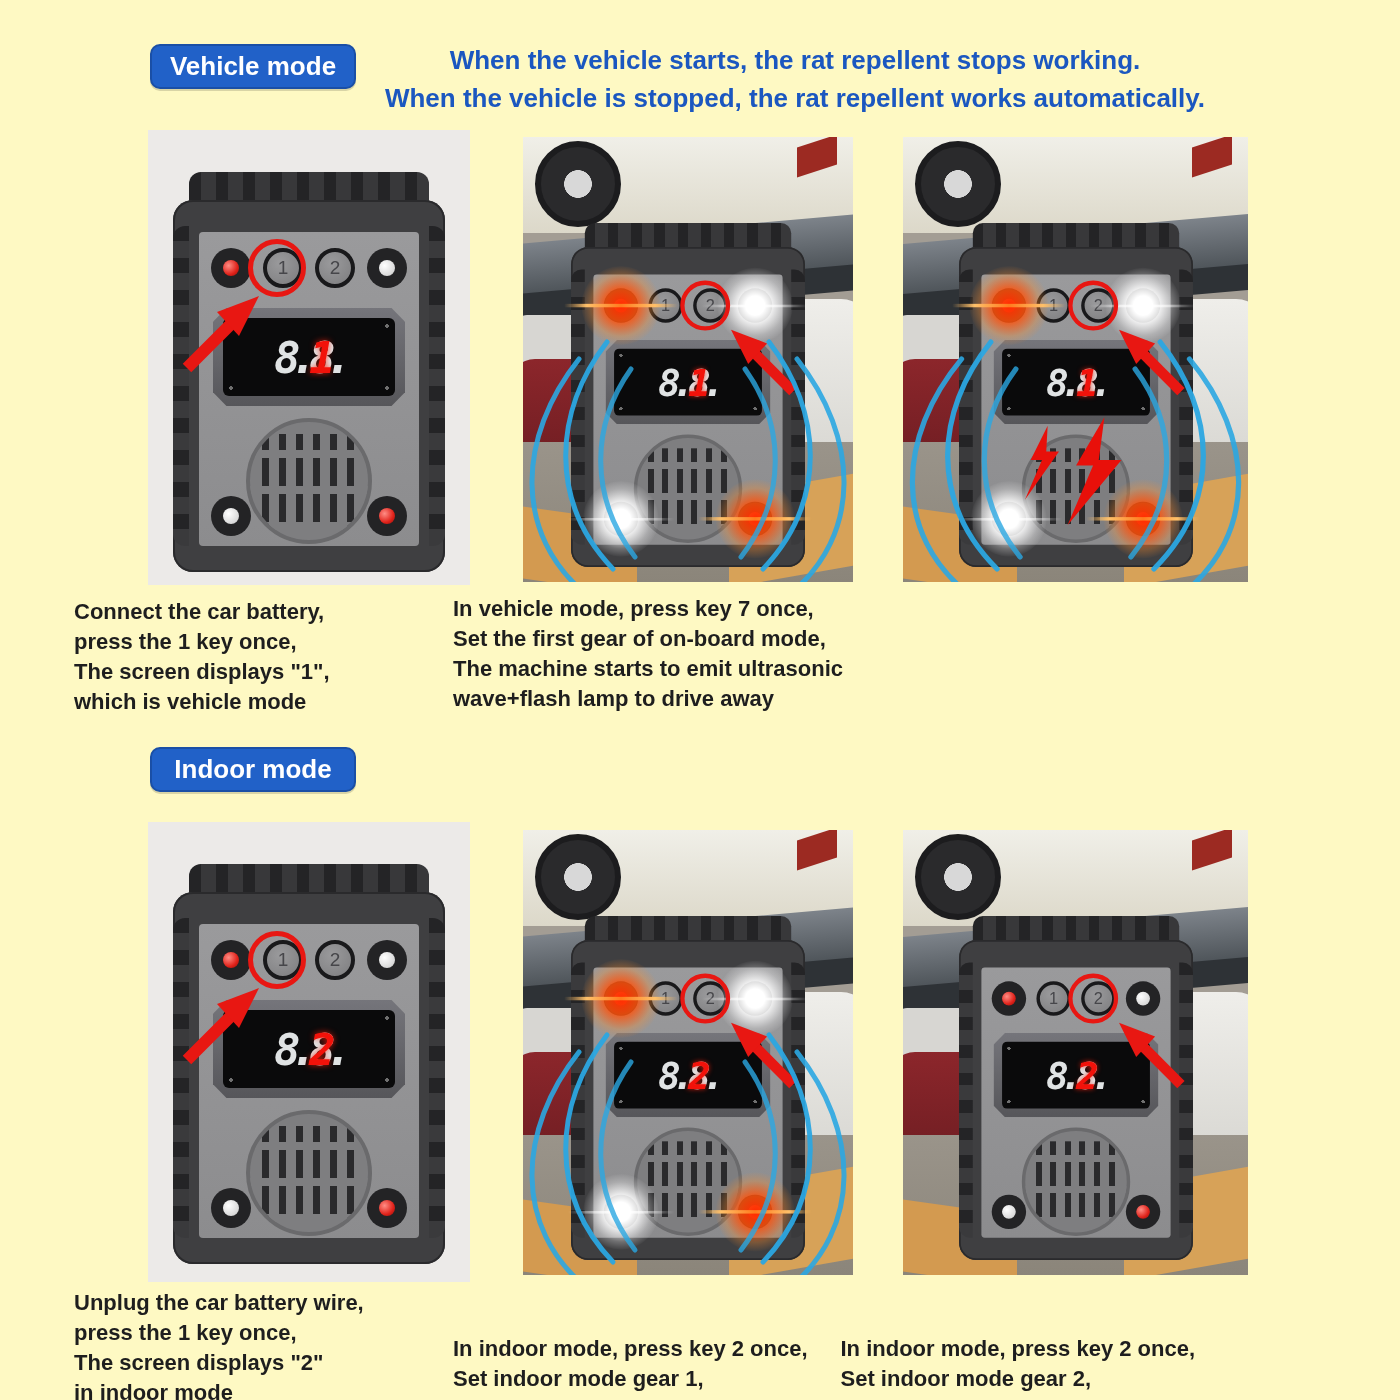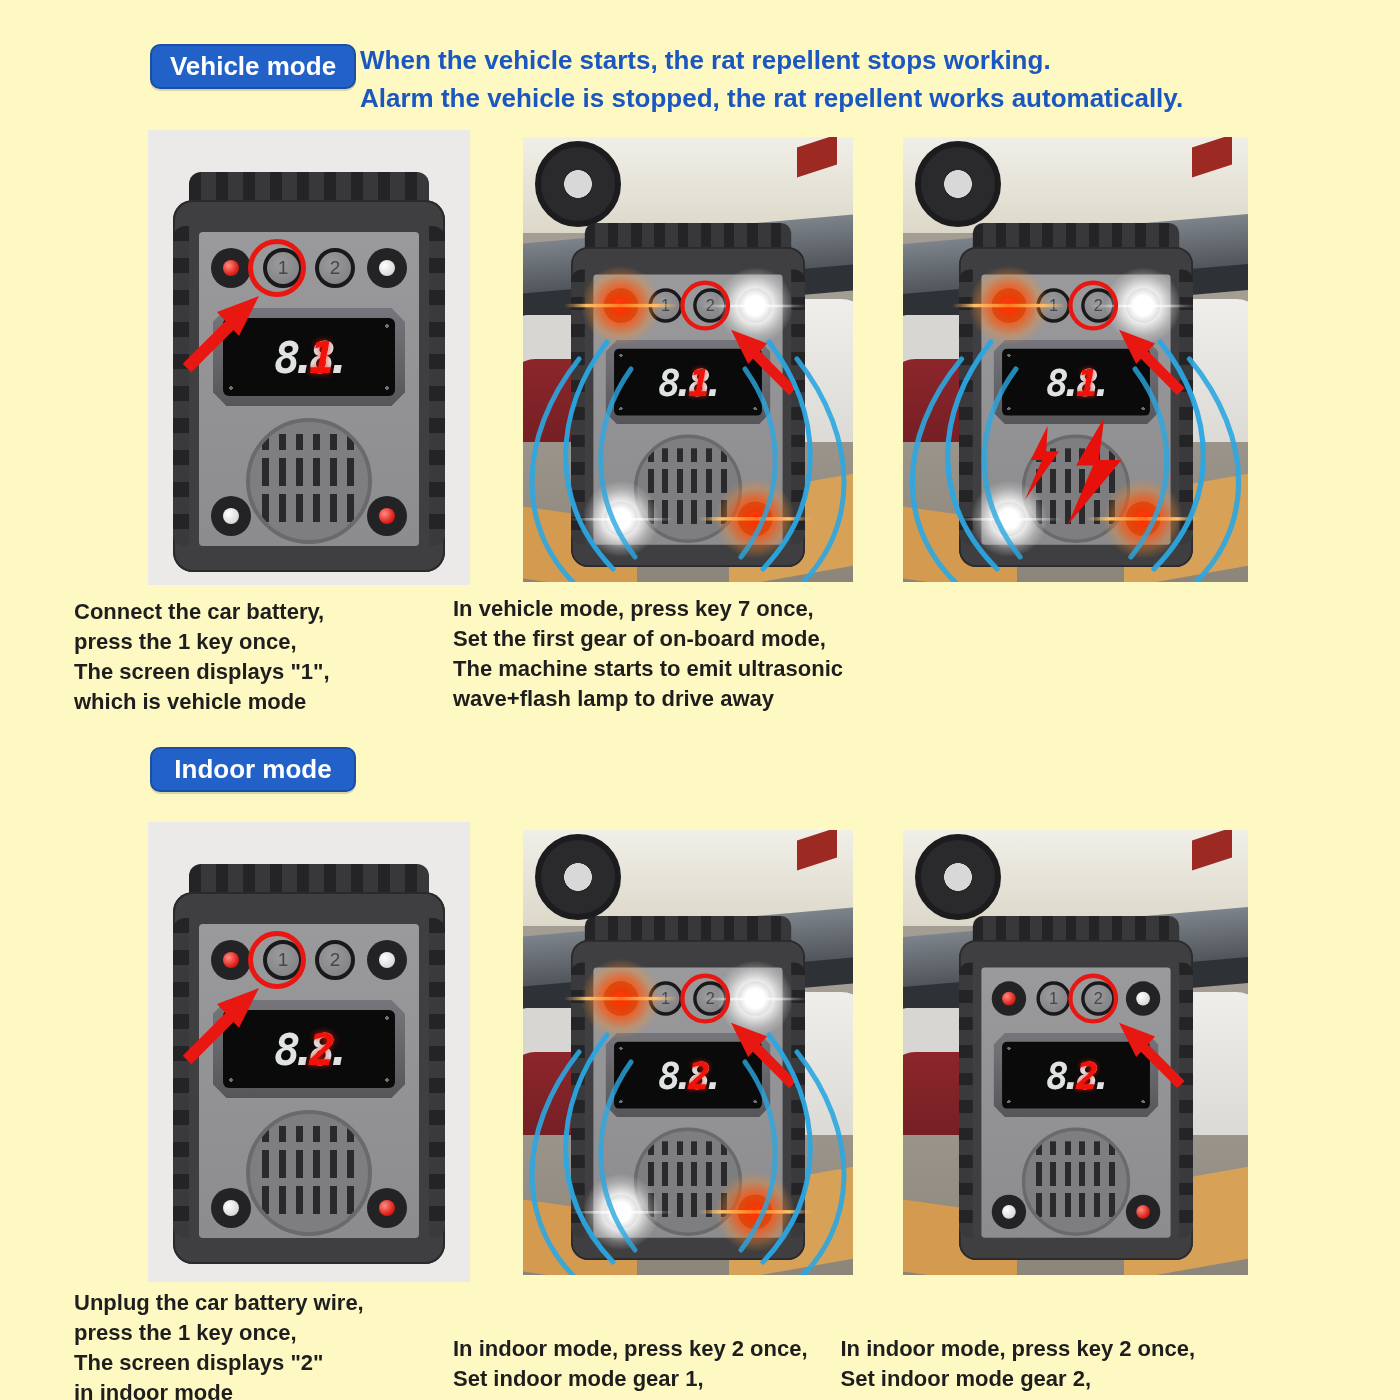--- a/index.html
+++ b/index.html
@@ -5,21 +5,21 @@
   html,body{margin:0;padding:0;background:#fff;}
   .canvas{position:relative;width:1400px;height:1400px;background:#fef9c3;overflow:hidden;
           font-family:"Liberation Sans",sans-serif;}
 
   
   .badge{position:absolute;width:206px;height:45px;background:#2161c8;border:2px solid #1a4fa6;
          border-radius:10px;color:#fff;font-weight:700;font-size:26px;line-height:41px;
          text-align:center;box-sizing:border-box;box-shadow:0 2px 0 rgba(0,0,0,.15);}
   .badge-vehicle{left:150px;top:44px;}
   .badge-indoor{left:150px;top:747px;}
-  .header-text{position:absolute;left:360px;top:41px;width:870px;text-align:left;
+  .header-text{position:absolute;left:360px;top:41px;width:870px;text-align:center;
                color:#1b57c0;font-weight:700;font-size:26px;line-height:38px;}
 
   
   .panel{position:absolute;}
   .p1{left:148px;top:130px;width:322px;}
   .p2{left:523px;top:137px;width:330px;}
   .p3{left:903px;top:137px;width:345px;}
   .p4{left:148px;top:822px;width:322px;}
   .p5{left:523px;top:830px;width:330px;}
   .p6{left:903px;top:830px;width:345px;}
@@ -125,21 +125,21 @@
       height:3px;z-index:2;background:linear-gradient(90deg,transparent,#ffffff 50%,transparent);}
 </style>
 </head>
 <body>
 
 <div class="canvas">
 
   <div class="badge badge-vehicle">Vehicle mode</div>
   <div class="header-text">
     <div>When the vehicle starts, the rat repellent stops working.</div>
-    <div>Alarm the vehicle is stopped, the rat repellent works automatically.</div>
+    <div>When the vehicle is stopped, the rat repellent works automatically.</div>
   </div>
   <div class="badge badge-indoor">Indoor mode</div>
 
   <div class="panel plain t1 p1">
     <div class="scene">
       <div class="device">
         <div class="dev-top"></div>
         <div class="dev-body"></div>
         <div class="dev-face">
           <div class="ctrl-row">

